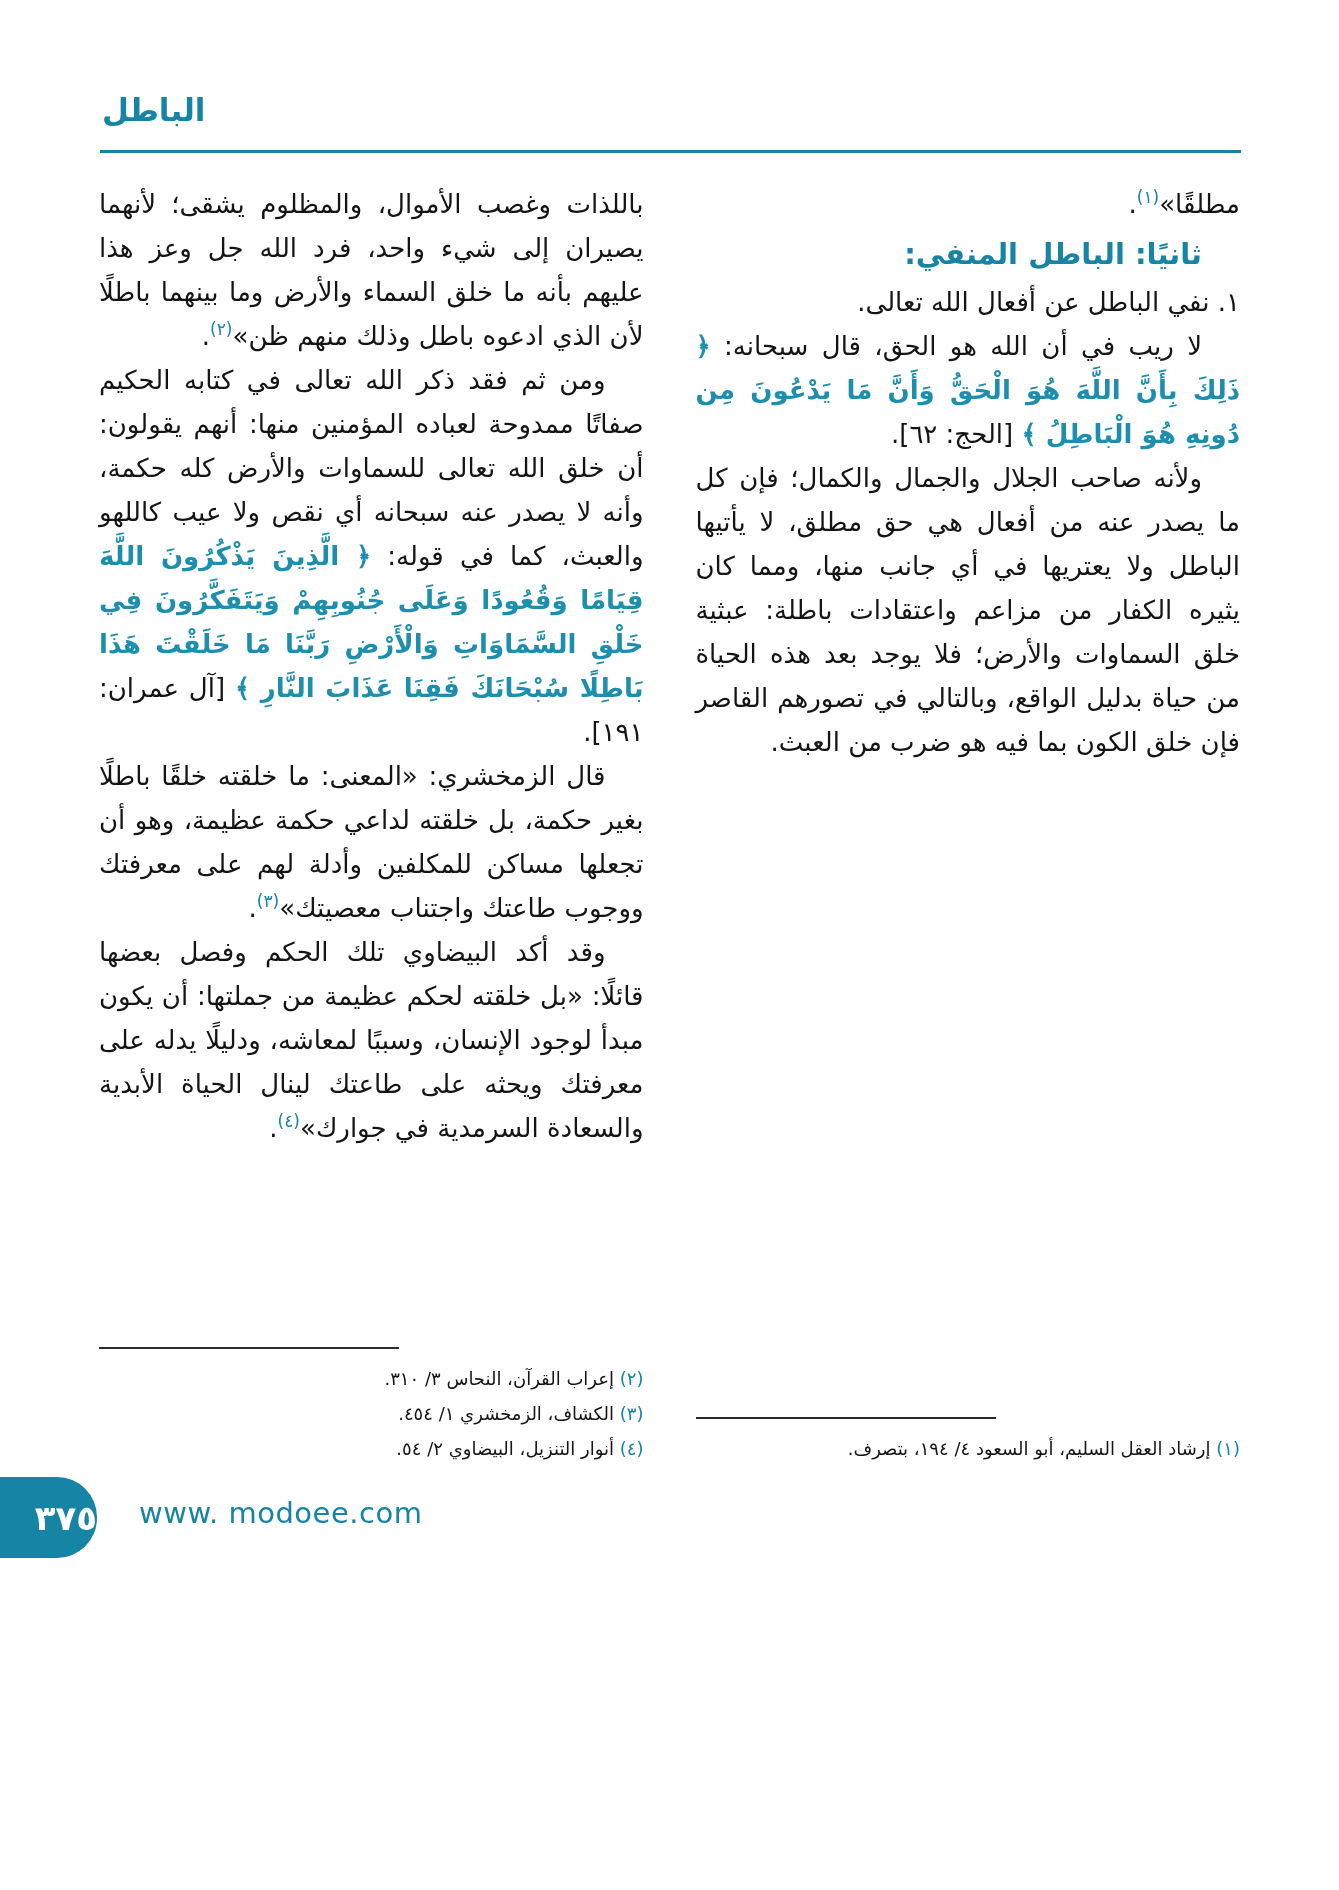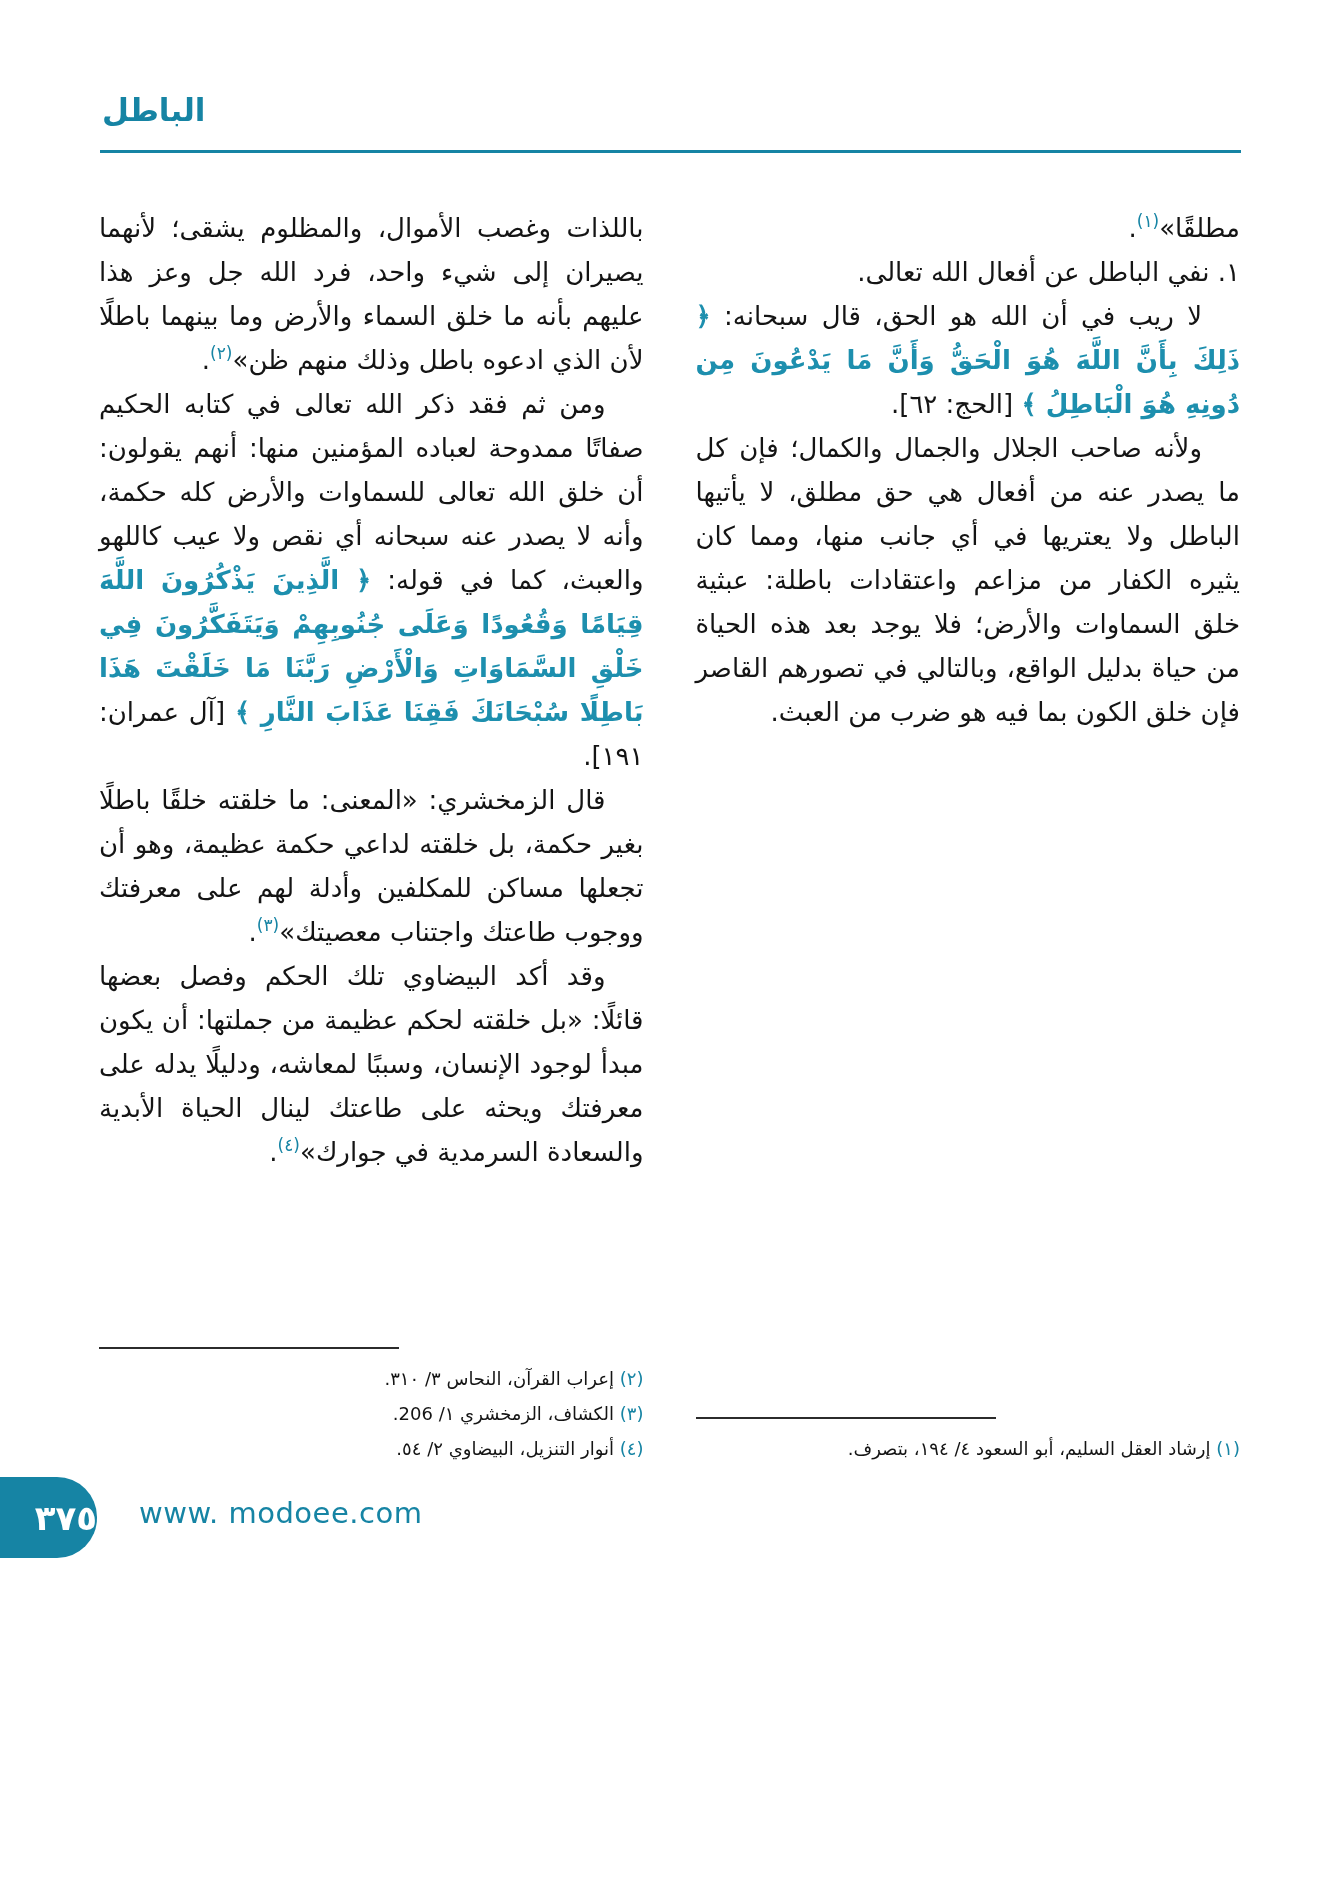--- a/index.html
+++ b/index.html
@@ -26,21 +26,20 @@
   
   .columns {
     position:absolute; top:182px; right:99px; width:1141px; min-height:1284px;
     display:flex; gap:52px; direction:rtl;
   }
   .col {
     flex:1 1 0; min-width:0;
     display:flex; flex-direction:column;
     font-size:26px; line-height:44px;
     text-align:justify;
-    margin-top:24px;
   }
   .para { margin:0; text-indent:38px; }
   .para.no-indent { text-indent:0; }
   .heading {
     font-size:29px; font-weight:700; color:var(--accent);
     margin:4px 0 2px; text-indent:38px; line-height:48px;
   }
   .verse { color:var(--verse); font-weight:700; }
   sup.fnref {
     color:var(--accent); font-size:17px; line-height:0; vertical-align:super;
@@ -76,20 +75,21 @@
 <div class="page">
 
   <div class="header-title">الباطل</div>
   <div class="header-rule"></div>
 
   <main class="columns">
 
     <section class="col">
       <p class="para no-indent"><span>مطلقًا»</span><sup class="fnref">(١)</sup><span>.</span></p>
 
+      <h2 class="heading">ثانيًا: الباطل المنفي:</h2>
 
 
       <p class="para no-indent">١. نفي الباطل عن أفعال الله تعالى.</p>
 
       <p class="para"><span>لا ريب في أن الله هو الحق، قال سبحانه: </span><span class="verse">﴿ ذَلِكَ بِأَنَّ اللَّهَ هُوَ الْحَقُّ وَأَنَّ مَا يَدْعُونَ مِن دُونِهِ هُوَ الْبَاطِلُ ﴾</span><span> [الحج: ٦٢].</span></p>
 
       <p class="para">ولأنه صاحب الجلال والجمال والكمال؛ فإن كل ما يصدر عنه من أفعال هي حق مطلق، لا يأتيها الباطل ولا يعتريها في أي جانب منها، ومما كان يثيره الكفار من مزاعم واعتقادات باطلة: عبثية خلق السماوات والأرض؛ فلا يوجد بعد هذه الحياة من حياة بدليل الواقع، وبالتالي في تصورهم القاصر فإن خلق الكون بما فيه هو ضرب من العبث.</p>
 
 
 
@@ -104,21 +104,21 @@
 
       <p class="para"><span>ومن ثم فقد ذكر الله تعالى في كتابه الحكيم صفاتًا ممدوحة لعباده المؤمنين منها: أنهم يقولون: أن خلق الله تعالى للسماوات والأرض كله حكمة، وأنه لا يصدر عنه سبحانه أي نقص ولا عيب كاللهو والعبث، كما في قوله: </span><span class="verse">﴿ الَّذِينَ يَذْكُرُونَ اللَّهَ قِيَامًا وَقُعُودًا وَعَلَى جُنُوبِهِمْ وَيَتَفَكَّرُونَ فِي خَلْقِ السَّمَاوَاتِ وَالْأَرْضِ رَبَّنَا مَا خَلَقْتَ هَذَا بَاطِلًا سُبْحَانَكَ فَقِنَا عَذَابَ النَّارِ ﴾</span><span> [آل عمران: ١٩١].</span></p>
 
       <p class="para"><span>قال الزمخشري: «المعنى: ما خلقته خلقًا باطلًا بغير حكمة، بل خلقته لداعي حكمة عظيمة، وهو أن تجعلها مساكن للمكلفين وأدلة لهم على معرفتك ووجوب طاعتك واجتناب معصيتك»</span><sup class="fnref">(٣)</sup><span>.</span></p>
 
       <p class="para"><span>وقد أكد البيضاوي تلك الحكم وفصل بعضها قائلًا: «بل خلقته لحكم عظيمة من جملتها: أن يكون مبدأ لوجود الإنسان، وسببًا لمعاشه، ودليلًا يدله على معرفتك ويحثه على طاعتك لينال الحياة الأبدية والسعادة السرمدية في جوارك»</span><sup class="fnref">(٤)</sup><span>.</span></p>
 
       <div class="footnotes">
         <div class="fn-rule"></div>
         <p class="fn"><span class="fn-num">(٢)</span> <span>إعراب القرآن، النحاس ٣/ ٣١٠.</span></p>
-        <p class="fn"><span class="fn-num">(٣)</span> <span>الكشاف، الزمخشري ١/ 206.</span></p>
+        <p class="fn"><span class="fn-num">(٣)</span> <span>الكشاف، الزمخشري ١/ ٤٥٤.</span></p>
         <p class="fn"><span class="fn-num">(٤)</span> <span>أنوار التنزيل، البيضاوي ٢/ ٥٤.</span></p>
       </div>
     </section>
 
   </main>
 
   <div class="page-badge">
     <span class="page-badge-num">٣٧٥</span>
   </div>
   <div class="site">www. modoee.com</div>

